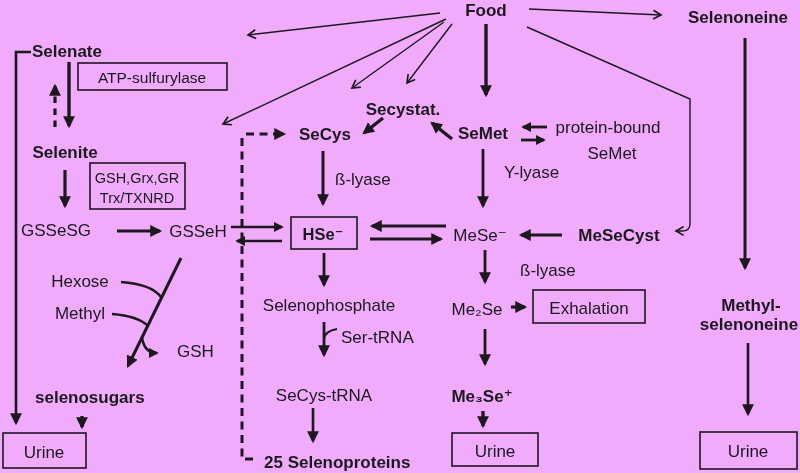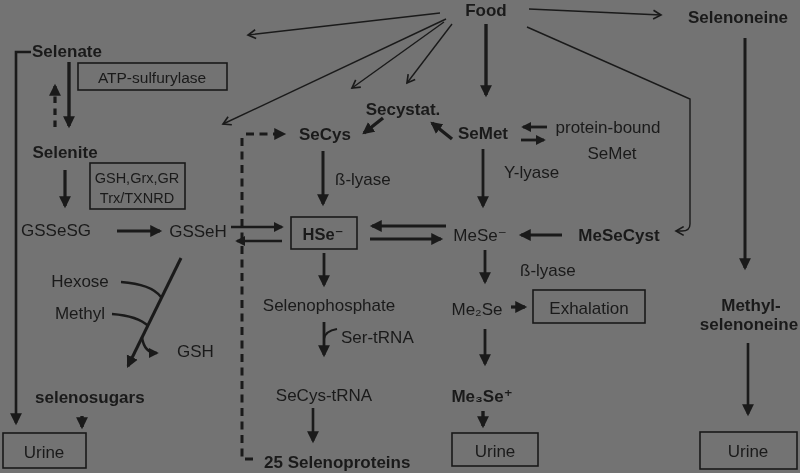--- a/index.html
+++ b/index.html
@@ -1,16 +1,16 @@
 <!DOCTYPE html>
 <html><head>
 <meta charset="utf-8">
 <style>
   html,body{margin:0;padding:0;background:#fff;}
-  .stage{width:800px;height:473px;background:#737373;position:relative;overflow:hidden;}
+  .stage{width:800px;height:473px;background:#f0abfc;position:relative;overflow:hidden;}
   svg{display:block;}
   text{font-family:"Liberation Sans","DejaVu Sans",sans-serif;fill:#1a1a1a;}
   .t  {font-size:17px;}
   .b  {font-weight:bold;}
   .s15{font-size:15.5px;}
   .s14{font-size:14.5px;}
   .s16{font-size:16.5px;}
   .mid{text-anchor:middle;}
   .ln {stroke:#1a1a1a;fill:none;}
   .bx {stroke:#1a1a1a;fill:none;stroke-width:1.6px;}

